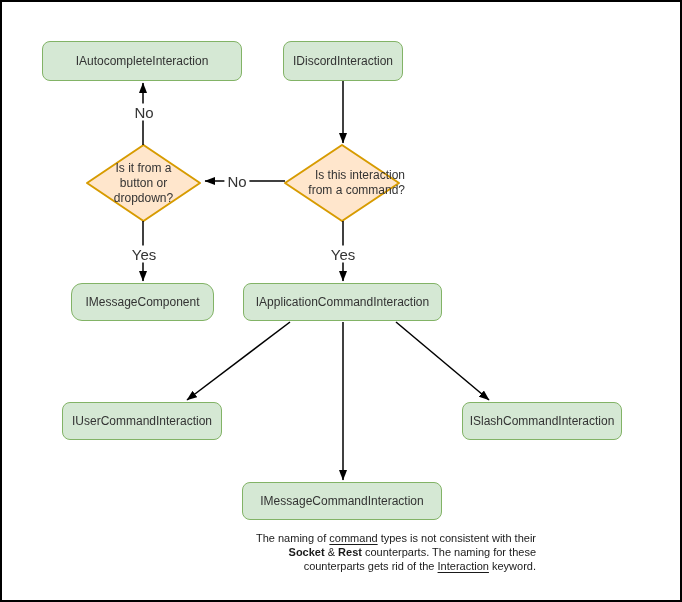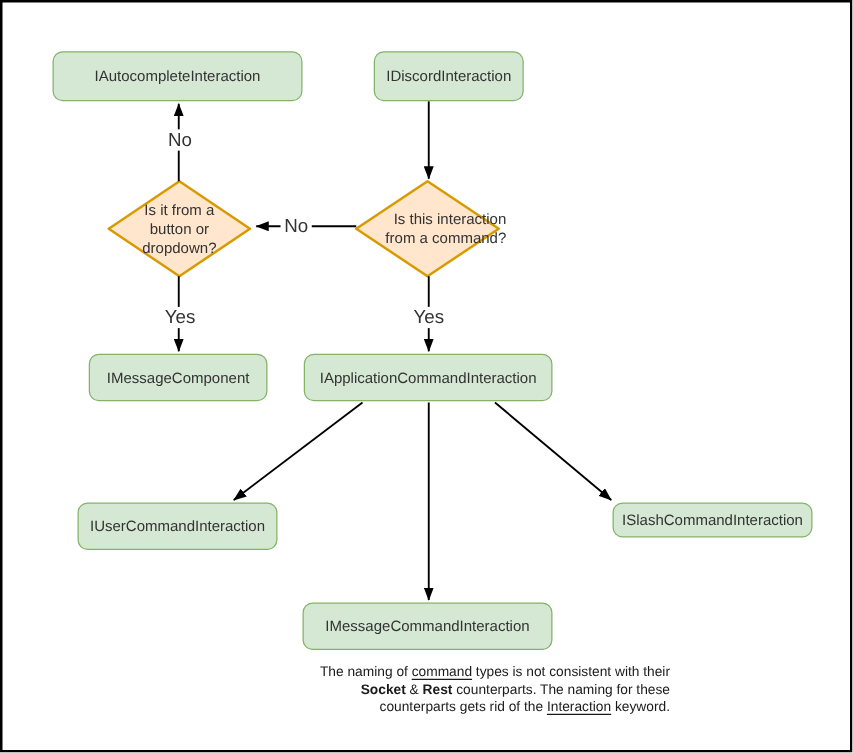--- a/index.html
+++ b/index.html
@@ -54,35 +54,35 @@
     <line class="edge" x1="141" y1="143" x2="141" y2="81" marker-end="url(#arrowhead)"></line>
     <line class="edge" x1="141" y1="219" x2="141" y2="279" marker-end="url(#arrowhead)"></line>
     <line class="edge" x1="341" y1="219" x2="341" y2="279" marker-end="url(#arrowhead)"></line>
     <line class="edge" x1="288" y1="320" x2="185" y2="398" marker-end="url(#arrowhead)"></line>
     <line class="edge" x1="341" y1="320" x2="341" y2="478" marker-end="url(#arrowhead)"></line>
     <line class="edge" x1="394" y1="320" x2="487" y2="398" marker-end="url(#arrowhead)"></line>
   </svg>
 
   <div class="node" style="left:40px; top:39px; width:200px; height:40px;">IAutocompleteInteraction</div>
 
-  <div class="node" style="left:281px; top:39px; width:120px; height:40px;margin-left:16px;">IDiscordInteraction</div>
+  <div class="node" style="left:281px; top:39px; width:120px; height:40px;">IDiscordInteraction</div>
 
   <div class="diamond-label" style="left:99px; top:150px; width:85px; height:62px;">Is it from a button or dropdown?</div>
 
   <div class="diamond-label" style="left:297px; top:150px; width:106px; height:62px;text-align:right;">Is this interaction from a command?</div>
 
-  <div class="node" style="left:69px; top:281px; width:143px; height:38px;">IMessageComponent</div>
+  <div class="node" style="left:69px; top:281px; width:143px; height:38px;border-radius:11px;">IMessageComponent</div>
 
   <div class="node" style="left:241px; top:281px; width:199px; height:38px;">IApplicationCommandInteraction</div>
 
   <div class="node" style="left:60px; top:400px; width:160px; height:38px;">IUserCommandInteraction</div>
 
   <div class="node" style="left:240px; top:480px; width:200px; height:38px;text-align:center;">IMessageCommandInteraction</div>
 
-  <div class="node" style="left:460px; top:400px; width:160px; height:28px;margin-left:28px;">ISlashCommandInteraction</div>
+  <div class="node" style="left:460px; top:400px; width:160px; height:38px;">ISlashCommandInteraction</div>
 
   <div class="edge-label" style="left:142px; top:110px;">No</div>
 
   <div class="edge-label" style="left:235px; top:179px;">No</div>
 
   <div class="edge-label" style="left:142px; top:252px;">Yes</div>
 
   <div class="edge-label" style="left:341px; top:252px;">Yes</div>
 
   <div class="note">

